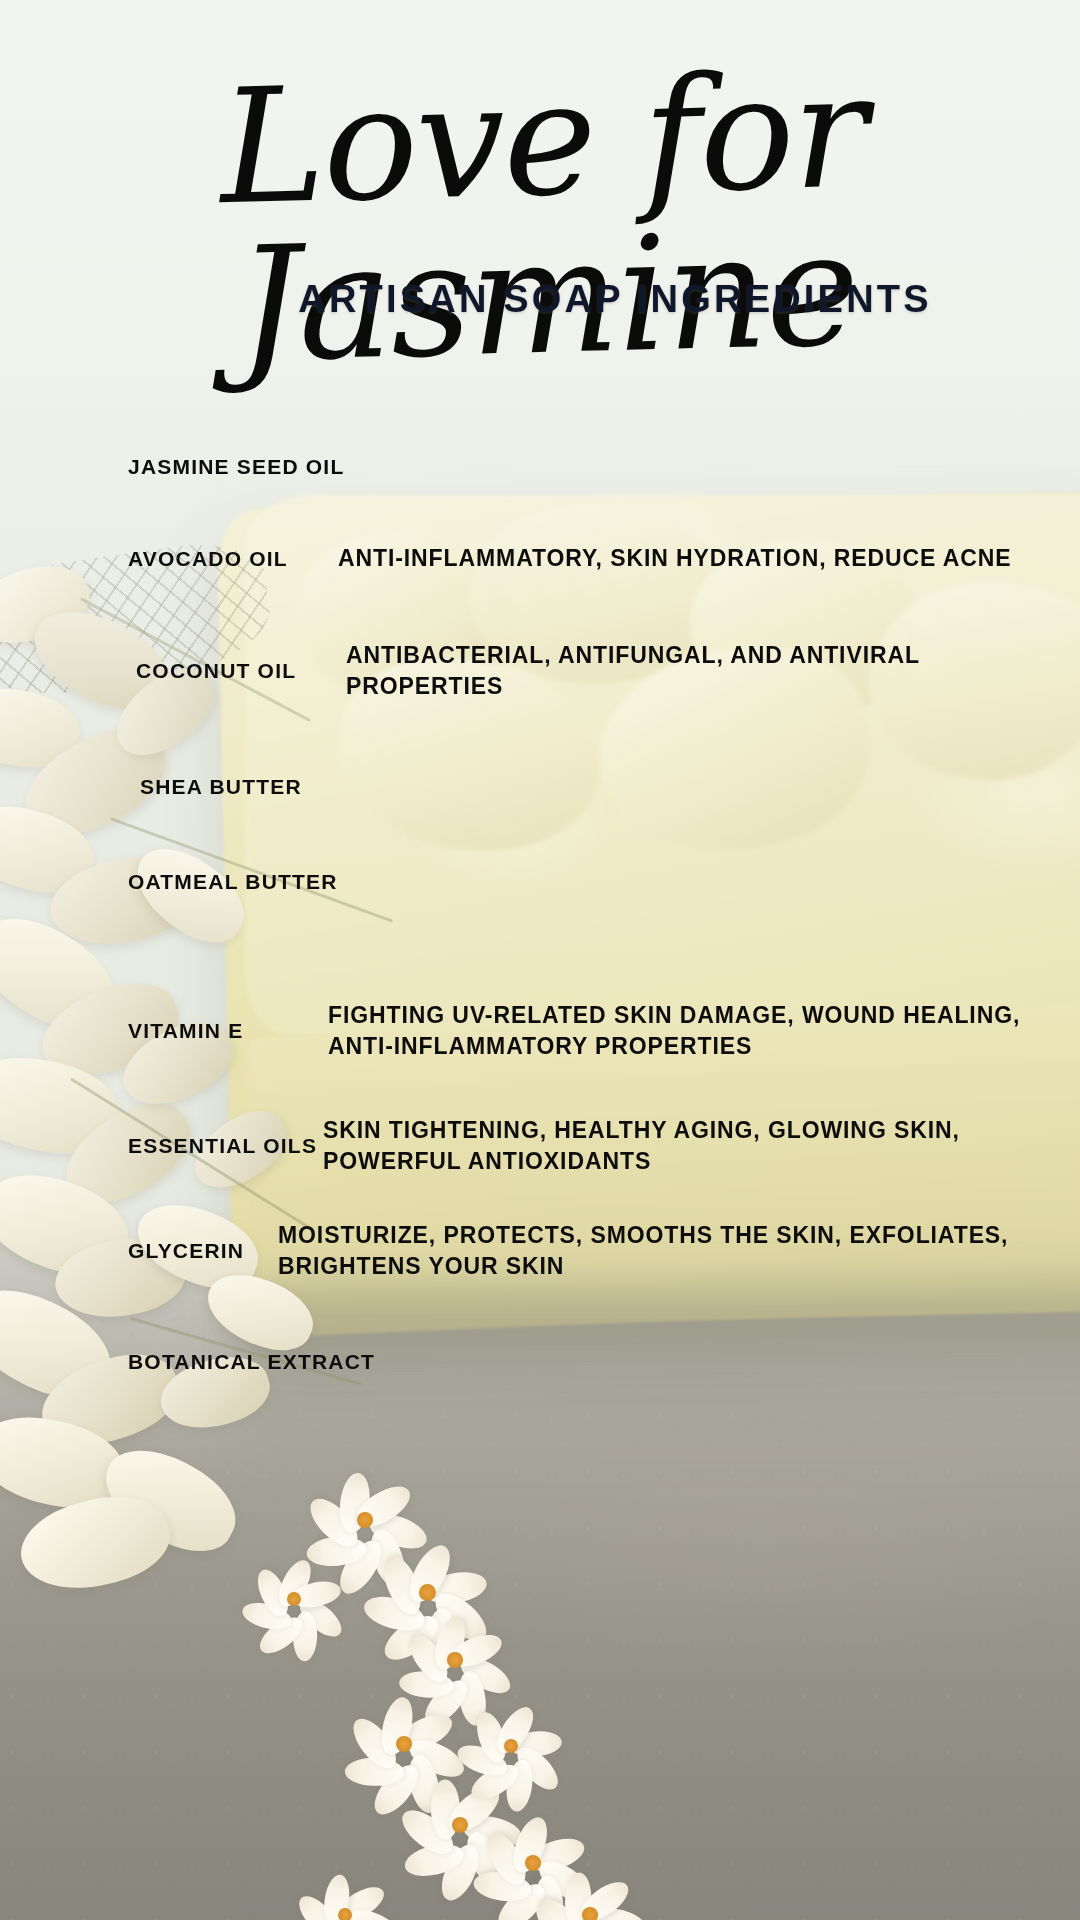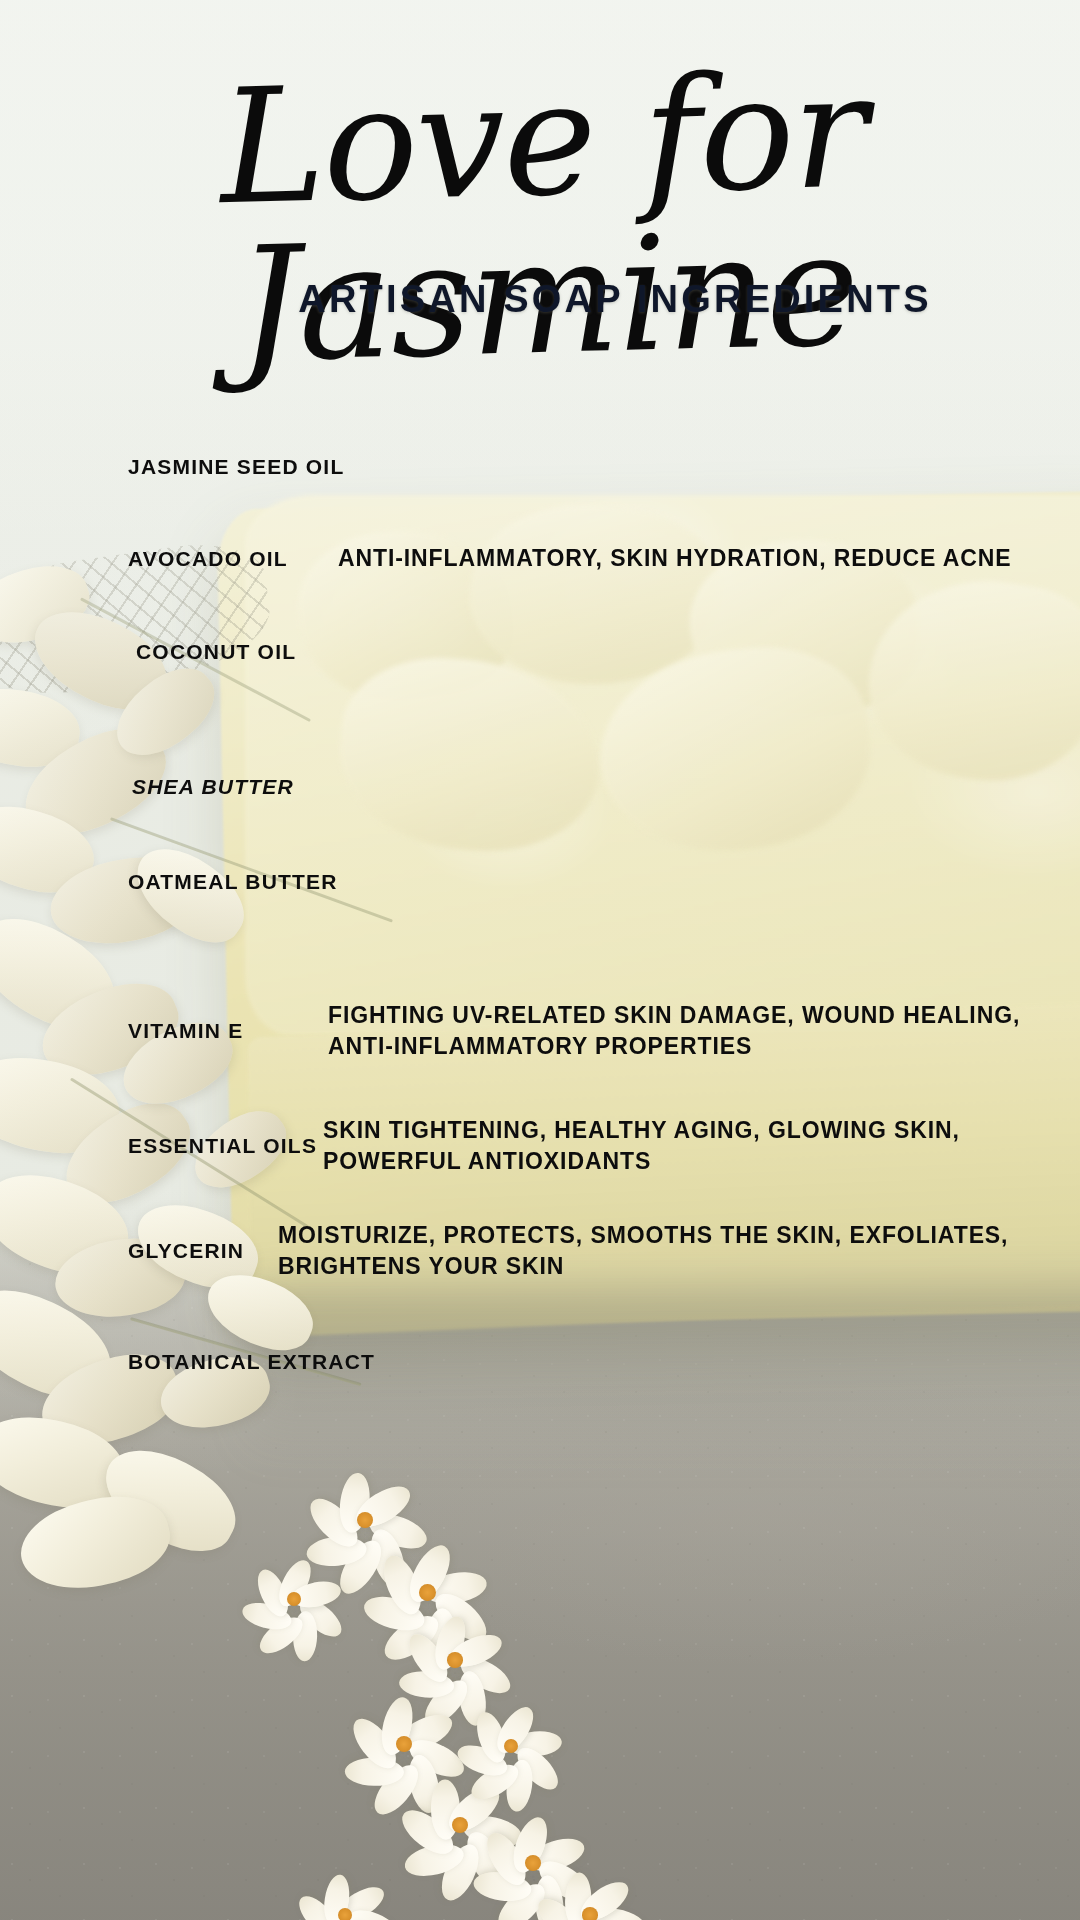--- a/index.html
+++ b/index.html
@@ -420,22 +420,23 @@
         <div class="row" style="position: absolute; left: 0px; top: 0px; width: 920px;">
           <div class="term" style="width: 210px;">JASMINE SEED OIL</div>
           <div class="desc" style="flex: 1 1 0%;"></div>
         </div>
         <div class="row" style="position: absolute; left: 0px; top: 88px; width: 920px;">
           <div class="term" style="width: 210px;">AVOCADO OIL</div>
           <div class="desc" style="flex: 1 1 0%;">ANTI-INFLAMMATORY, SKIN HYDRATION, REDUCE ACNE</div>
         </div>
         <div class="row" style="position: absolute; left: 8px; top: 185px; width: 920px;">
           <div class="term" style="width: 210px;">COCONUT OIL</div>
-        </div>
-        <div class="row" style="position: absolute; left: 4px; top: 320px; width: 920px; font-style: italic;">
+          <div class="desc" style="flex: 1 1 0%;">ANTIBACTERIAL, ANTIFUNGAL, AND ANTIVIRAL PROPERTIES</div>
+        </div>
+        <div class="row" style="position: absolute; left: 12px; top: 320px; width: 920px;">
           <div class="term" style="width: 210px;">SHEA BUTTER</div>
         </div>
         <div class="row" style="position: absolute; left: 0px; top: 415px; width: 920px;">
           <div class="term" style="width: 215px;">OATMEAL BUTTER</div>
         </div>
         <div class="row" style="position: absolute; left: 0px; top: 545px; width: 920px;">
           <div class="term" style="width: 200px;">VITAMIN E</div>
           <div class="desc" style="flex: 1 1 0%;">FIGHTING UV-RELATED SKIN DAMAGE, WOUND HEALING, ANTI-INFLAMMATORY PROPERTIES</div>
         </div>
         <div class="row" style="position: absolute; left: 0px; top: 660px; width: 920px;">

